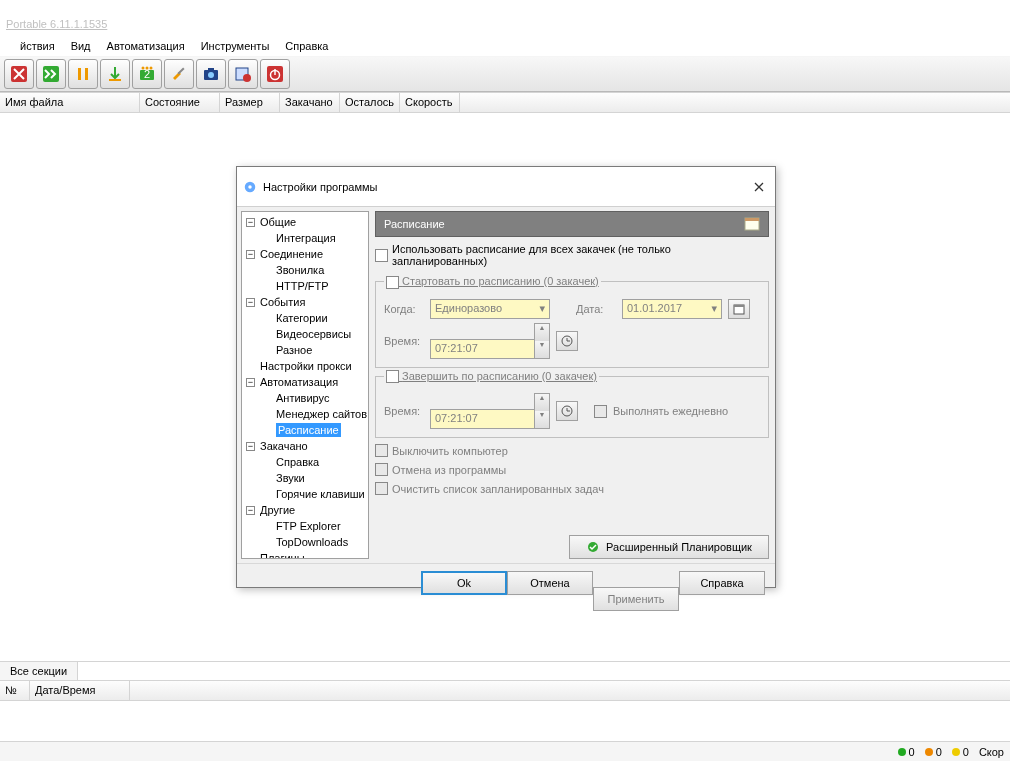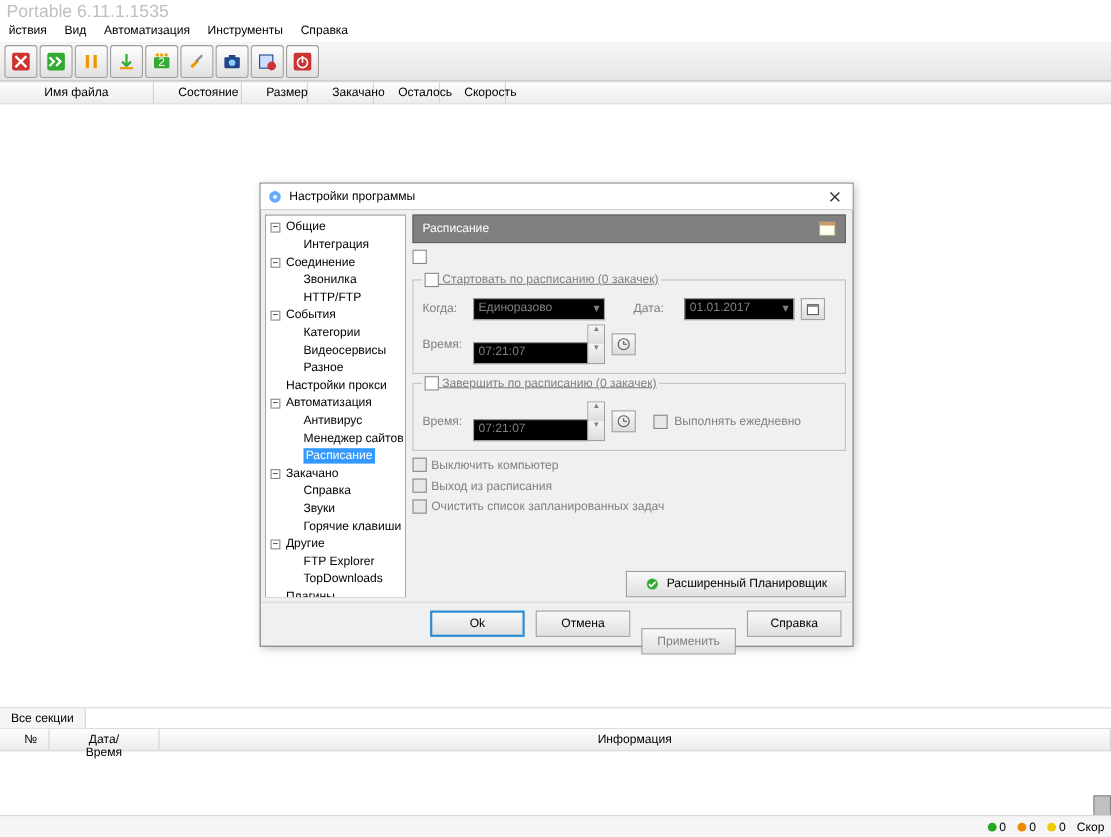--- a/index.html
+++ b/index.html
@@ -1,50 +1,50 @@
 <!DOCTYPE html>
 <html><head>
 <meta charset="utf-8">
 <style>
 * { box-sizing: border-box; margin: 0; padding: 0; font-family: Tahoma, Arial, sans-serif; font-size: 11px; }
 body { background: #fff; width: 1010px; height: 761px; overflow: hidden; position: relative; color: #000; }
 
 
-.title-bar { height: 18px; padding: 2px 6px; color: #c0c0c0; font-size: 16px; }
-
-
-.menu-bar { height: 20px; padding: 2px 4px; display: flex; gap: 8px; }
+.title-bar { height: 18px; padding: 18px 6px; color: #c0c0c0; font-size: 11px; text-decoration: underline; }
+
+
+.menu-bar { height: 20px; padding: 2px 16px; display: flex; gap: 8px; }
 .menu-item { padding: 2px 4px; cursor: default; }
 
 
 .toolbar { height: 36px; background: linear-gradient(#f7f7f7,#e5e5e5); border-top: 1px solid #f5f5f5; border-bottom: 1px solid #b8b8b8; display: flex; align-items: center; padding: 0 4px; gap: 2px; }
 .tool-btn { width: 30px; height: 30px; border: 1px solid #a0a0a0; border-radius: 3px; background: linear-gradient(#fefefe,#e0e0e0); display: flex; align-items: center; justify-content: center; cursor: pointer; }
 .tool-btn svg { width: 20px; height: 20px; }
 
 
 .main-table { border-top: 1px solid #d4d4d4; }
 .table-header { display: flex; background: linear-gradient(#fdfdfd,#ececec); border-bottom: 1px solid #d4d4d4; height: 20px; }
-.th { padding: 3px 22px; border-right: 1px solid #d4d4d4; font-size: 11px; text-align: center; }
+.th { padding: 3px 5px; border-right: 1px solid #d4d4d4; font-size: 11px; }
 .main-body { height: 548px; background: #fff; }
 
 
 .tab-strip { height: 20px; border-top: 1px solid #d4d4d4; border-bottom: 1px solid #d4d4d4; display: flex; }
 .tab { padding: 3px 10px; border-right: 1px solid #d4d4d4; background: #f5f5f5; }
 .log-header { display: flex; border-bottom: 1px solid #d4d4d4; height: 20px; background: linear-gradient(#fdfdfd,#ececec); }
 .log-body { height: 60px; position: relative; }
 .vscroll-thumb { position: absolute; right: 0; top: 40px; width: 16px; height: 20px; background: #c0c0c0; border: 1px solid #888; }
 
 
 .status-bar { position: absolute; bottom: 0; left:0; right:0; height: 20px; border-top: 1px solid #d4d4d4; display: flex; justify-content: flex-end; align-items: center; gap: 10px; padding: 0 6px; background: #f5f5f5; }
 .status-item { display: flex; align-items: center; gap: 3px; }
 .dot { width: 8px; height: 8px; border-radius: 50%; }
 
 
 .dialog { position: absolute; left: 236px; top: 166px; width: 540px; height: 422px; background: #f0f0f0; border: 1px solid #7a7a7a; box-shadow: 2px 2px 8px rgba(0,0,0,.25); }
-.dlg-title { height: 24px; background: #fff; display: flex; align-items: center; padding: 0 6px; border-bottom: 1px solid #d0d0d0; }
+.dlg-title { height: 40px; background: #fff; display: flex; align-items: center; padding: 0 6px; border-bottom: 1px solid #d0d0d0; }
 .dlg-title-icon { width:14px; height:14px; margin-right:6px; }
 .dlg-close { margin-left: auto; width: 20px; height: 16px; display:flex; align-items:center; justify-content:center; cursor:pointer; }
 .dlg-body { display: flex; height: 356px; }
 .tree { width: 128px; border: 1px solid #a0a0a0; margin: 4px 0 4px 4px; background: #fff; overflow: auto; padding: 2px 0; }
 .tree-node { padding: 1px 2px 1px 4px; white-space: nowrap; font-size: 11px; line-height: 14px; cursor: default; display:flex; align-items:center; }
 .tree-node.sub { padding-left: 34px; position: relative; }
 .tree-node.top { padding-left: 18px; position: relative; }
 .tree-node .toggle { position:absolute; left:4px; width:9px; height:9px; border:1px solid #888; font-size:9px; line-height:7px; text-align:center; background:#fff;}
 .tree-node.selected span { background: #3399ff; color: #fff; padding: 0 2px; }
 
@@ -53,29 +53,29 @@
 .pane-header .cal-icon { margin-left:auto; width:16px; height:16px; }
 .chk-row { display:flex; align-items:center; gap:4px; padding: 6px 0; }
 .chk { width:13px; height:13px; border:1px solid #888; background:#fff; }
 .chk.disabled { background:#e8e8e8; }
 fieldset { border: 1px solid #c0c0c0; padding: 6px 8px 8px; margin-top: 2px; }
 fieldset legend { padding: 0 2px; font-size:11px;text-decoration:underline; }
 fieldset.disabled { color:#808080; }
 .fld-row { display:flex; align-items:center; gap:6px; margin-top:4px; }
 .lbl { min-width: 40px; }
 .sel, .inp { border:1px solid #a0a0a0; background:#fff; height:20px; padding: 2px 4px; font-size:11px; }
-.sel.disabled, .inp.disabled { background:#000000; color:#808080; }
+.sel.disabled, .inp.disabled { background:#fef9c3; color:#808080; }
 .spin { width:120px; display:flex; }
 .spin .inp { flex:1; border-right:none;margin-top:16px; }
 .spin .btns { width:16px; display:flex; flex-direction:column; border:1px solid #a0a0a0; }
 .spin .b { flex:1; background:linear-gradient(#f5f5f5,#ddd); font-size:7px; text-align:center; line-height:8px; }
 .small-btn { width:22px; height:20px; border:1px solid #a0a0a0; background:linear-gradient(#f8f8f8,#ddd); display:flex;align-items:center;justify-content:center; }
 .section-title { color:#808080; margin-top:8px; }
 .wide-btn { width: 200px; height:24px; border:1px solid #a0a0a0; background:linear-gradient(#f8f8f8,#e0e0e0); display:flex; align-items:center; justify-content:center; gap:6px; margin-top: 10px; align-self:flex-end; cursor:pointer; }
-.dlg-buttons { height: 38px; display:flex; justify-content:flex-end; align-items:center; gap: 10px; padding: 0 10px; border-top:1px solid #d8d8d8; }
+.dlg-buttons { height: 38px; display:flex; justify-content:flex-end; align-items:center; padding: 0 10px; border-top:1px solid #d8d8d8; }
 .dlg-btn { width: 86px; height: 24px; border:1px solid #a0a0a0; background:linear-gradient(#f8f8f8,#e0e0e0); cursor:pointer; }
 .dlg-btn.primary { border:2px solid #2a8dd4; }
 .dlg-btn.disabled { color:#808080; cursor:default;margin-top:32px; }
 </style>
 </head>
 <body>
 
 <div class="title-bar">Portable 6.11.1.1535</div>
 
 <div class="menu-bar">
@@ -159,21 +159,20 @@
   </div>
   <div class="main-body"></div>
 </div>
 
 <div class="tab-strip">
   <div class="tab">Все секции</div>
 </div>
 <div class="log-header">
   <div class="th" style="width:30px">№</div>
   <div class="th" style="width:100px">Дата/Время</div>
-  <div class="th" style="flex:1">Информация</div>
 </div>
 <div class="log-body">
   <div class="vscroll-thumb"></div>
 </div>
 
 <div class="status-bar">
   <div class="status-item">
       <span class="dot" style="background:#2a2"></span>
       <span>0</span>
     </div>
@@ -283,20 +282,21 @@
       <div class="pane-header">
         <span>Расписание</span>
         <svg class="cal-icon" viewBox="0 0 16 16">
             <rect x="1" y="2" width="14" height="12" fill="#ffe" stroke="#aa8"></rect>
             <rect x="1" y="2" width="14" height="3" fill="#c96"></rect>
           </svg>
       </div>
 
       <div class="chk-row">
         <div class="chk"></div>
+        <span>Использовать расписание для всех закачек (не только запланированных)</span>
       </div>
 
       <fieldset class="disabled">
         <legend><span class="chk" style="display:inline-block;vertical-align:middle"></span> <span>Стартовать по расписанию  (0 закачек)</span></legend>
         <div class="fld-row">
           <span class="lbl">Когда:</span>
           <div class="sel disabled" style="width:120px;display:flex;justify-content:space-between">
               <span>Единоразово</span>
               <span>▾</span>
             </div>
@@ -351,21 +351,21 @@
           <span style="color:#808080">Выполнять ежедневно</span>
         </div>
       </fieldset>
 
       <div class="chk-row" style="color:#808080">
           <div class="chk disabled"></div>
           <span>Выключить компьютер</span>
         </div>
       <div class="chk-row" style="color:#808080;padding-top:0">
           <div class="chk disabled"></div>
-          <span>Выход из расписания</span>
+          <span>Отмена из программы</span>
         </div>
       <div class="chk-row" style="color:#808080;padding-top:0">
           <div class="chk disabled"></div>
           <span>Очистить список запланированных задач</span>
         </div>
 
       <div style="flex:1"></div>
       <div class="wide-btn">
         <svg width="14" height="14" viewBox="0 0 14 14">
             <circle cx="7" cy="7" r="5" fill="#3a3"></circle>

